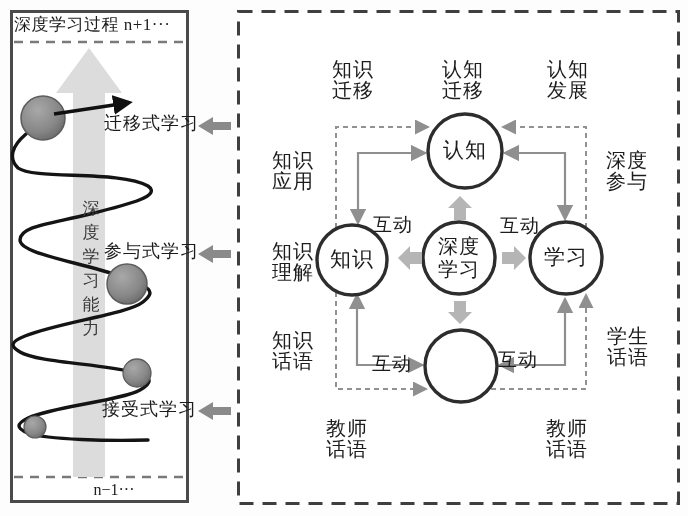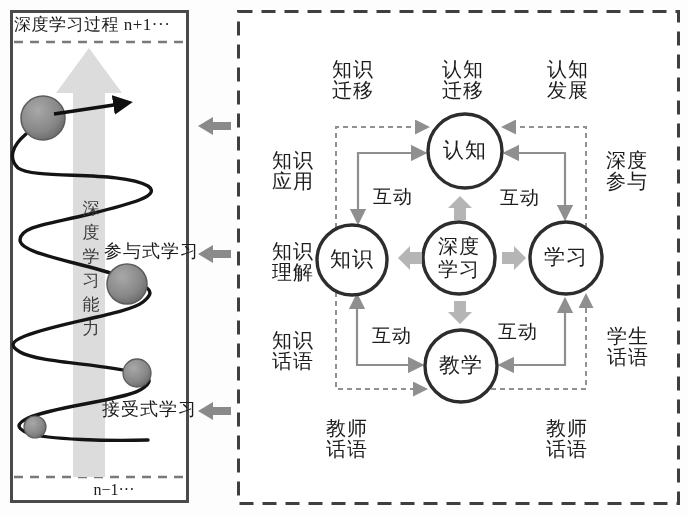--- a/index.html
+++ b/index.html
@@ -5,21 +5,21 @@
   html,body{margin:0;padding:0;background:#ffffff;}
   .canvas{
     position:relative;width:688px;height:516px;background:#fdfdfd;overflow:hidden;
     font-family:"Liberation Serif","DejaVu Serif",serif;color:#1c1c1c;
   }
   .canvas svg{position:absolute;left:0;top:0;}
   .lbl{position:absolute;white-space:pre-line;text-align:center;line-height:1.05;}
   .title{font-weight:bold;font-size:20px;letter-spacing:1.2px;white-space:nowrap;}
   .node{font-size:21px;letter-spacing:1px;}
   .side{font-size:20px;line-height:21px;letter-spacing:1px;}
-  .inter{font-size:19px;letter-spacing:1px;}
+  .inter{font-size:19px;letter-spacing:1px;margin-top:28px;}
   .stage{font-size:18px;white-space:nowrap;letter-spacing:1px;}
   .vaxis{font-size:17px;line-height:24px;color:#3a3a3a;}
   .small{font-size:16px;white-space:nowrap;}
   .toplbl{font-size:17px;white-space:nowrap;letter-spacing:0.5px;}
 </style>
 </head>
 <body>
 
 <div class="canvas">
 
@@ -94,20 +94,21 @@
 
     <g fill="#b5b5b5">
       <polygon points="460,196 472,208 466,208 466,220 454,220 454,208 448,208"></polygon>
       <polygon points="460,324 472,312 466,312 466,301 454,301 454,312 448,312"></polygon>
       <polygon points="398,258 410,246 410,252 422,252 422,264 410,264 410,270"></polygon>
       <polygon points="526,258 514,246 514,252 502,252 502,264 514,264 514,270"></polygon>
     </g>
   </svg>
 
   <div class="lbl toplbl" style="left:14px;top:16px;width:172px;text-align:left;">深度学习过程 n+1···</div>
+  <div class="lbl stage" style="left:104px;top:114px;width:95px;">迁移式学习</div>
   <div class="lbl stage" style="left:102px;top:400px;width:95px;">接受式学习</div>
   <div class="lbl stage" style="left:104px;top:242px;width:95px;">参与式学习</div>
   <div class="lbl vaxis" style="left:80px;top:197px;width:22px;">深
 度
 学
 习
 能
 力</div>
   <div class="lbl small" style="left:84px;top:482px;width:60px;">n−1···</div>
 
@@ -137,15 +138,14 @@
   <div class="lbl inter" style="left:373px;top:187px;width:40px;">互动</div>
   <div class="lbl inter" style="left:500px;top:188px;width:40px;">互动</div>
   <div class="lbl inter" style="left:372px;top:326px;width:40px;">互动</div>
   <div class="lbl inter" style="left:498px;top:322px;width:40px;">互动</div>
 
   <div class="lbl node" style="left:425px;top:139px;width:80px;">认知</div>
   <div class="lbl node" style="left:312px;top:248px;width:80px;">知识</div>
   <div class="lbl node" style="left:419px;top:235px;width:80px;line-height:23px;font-size:20px;">深度
 学习</div>
   <div class="lbl node" style="left:526px;top:246px;width:80px;">学习</div>
-  <div class="lbl node" style="left:421px;top:354px;width:80px;">教学</div>
 
 </div>
 
 </body></html>

